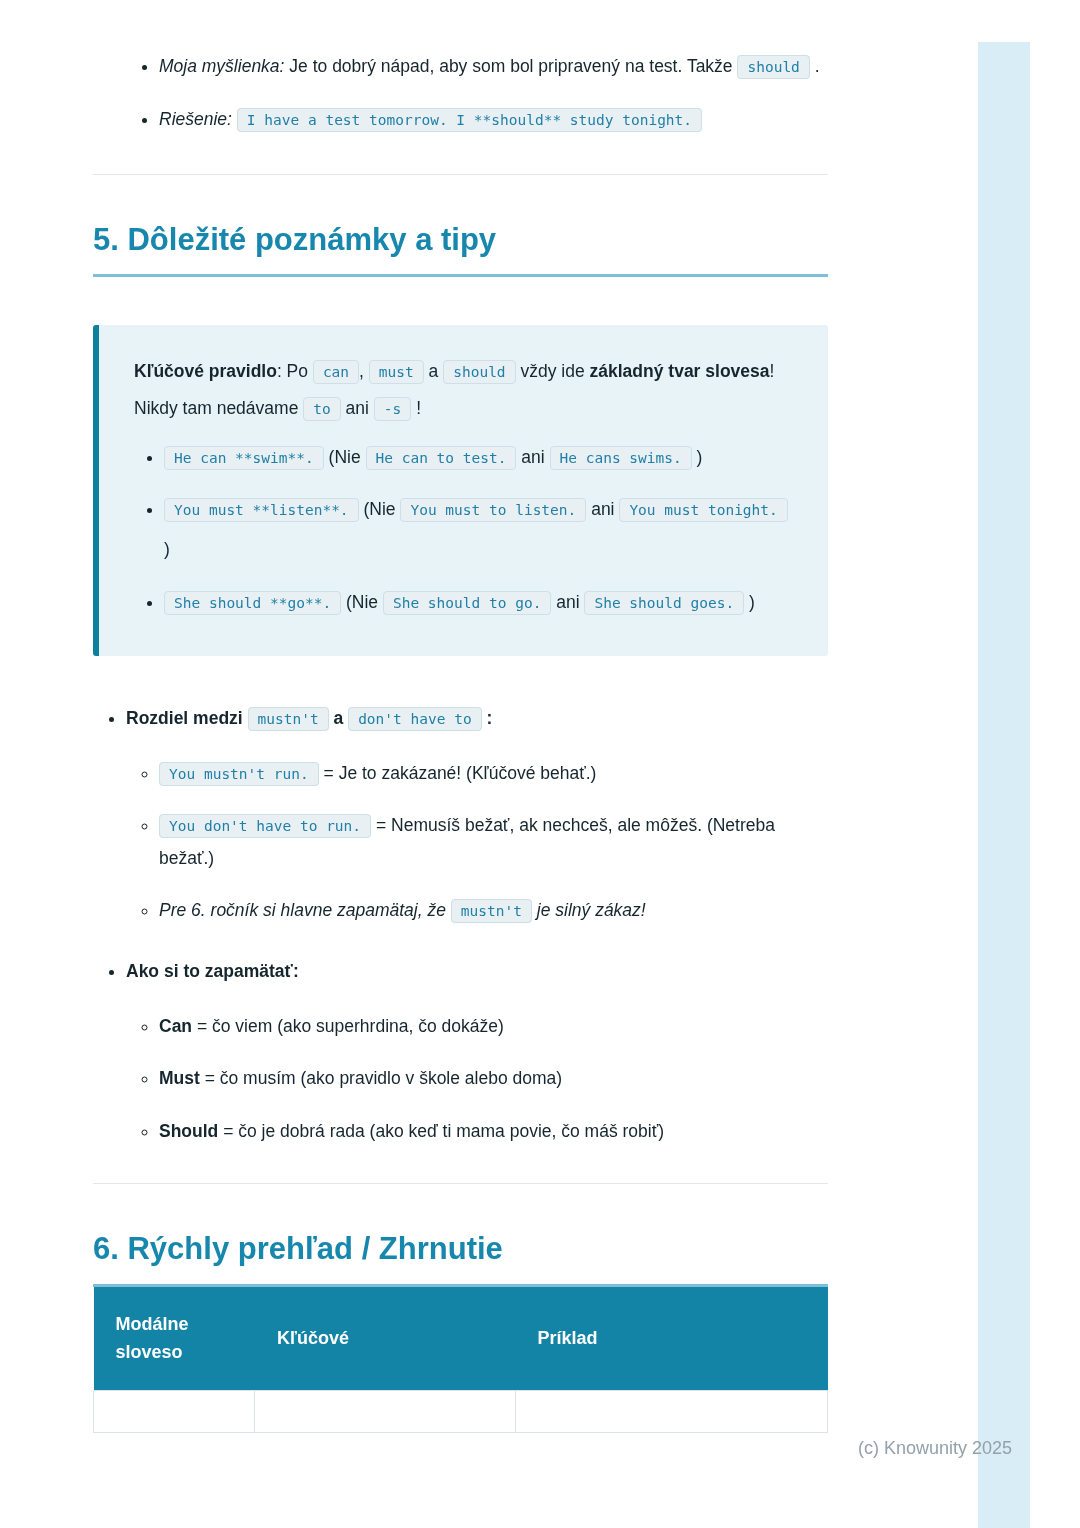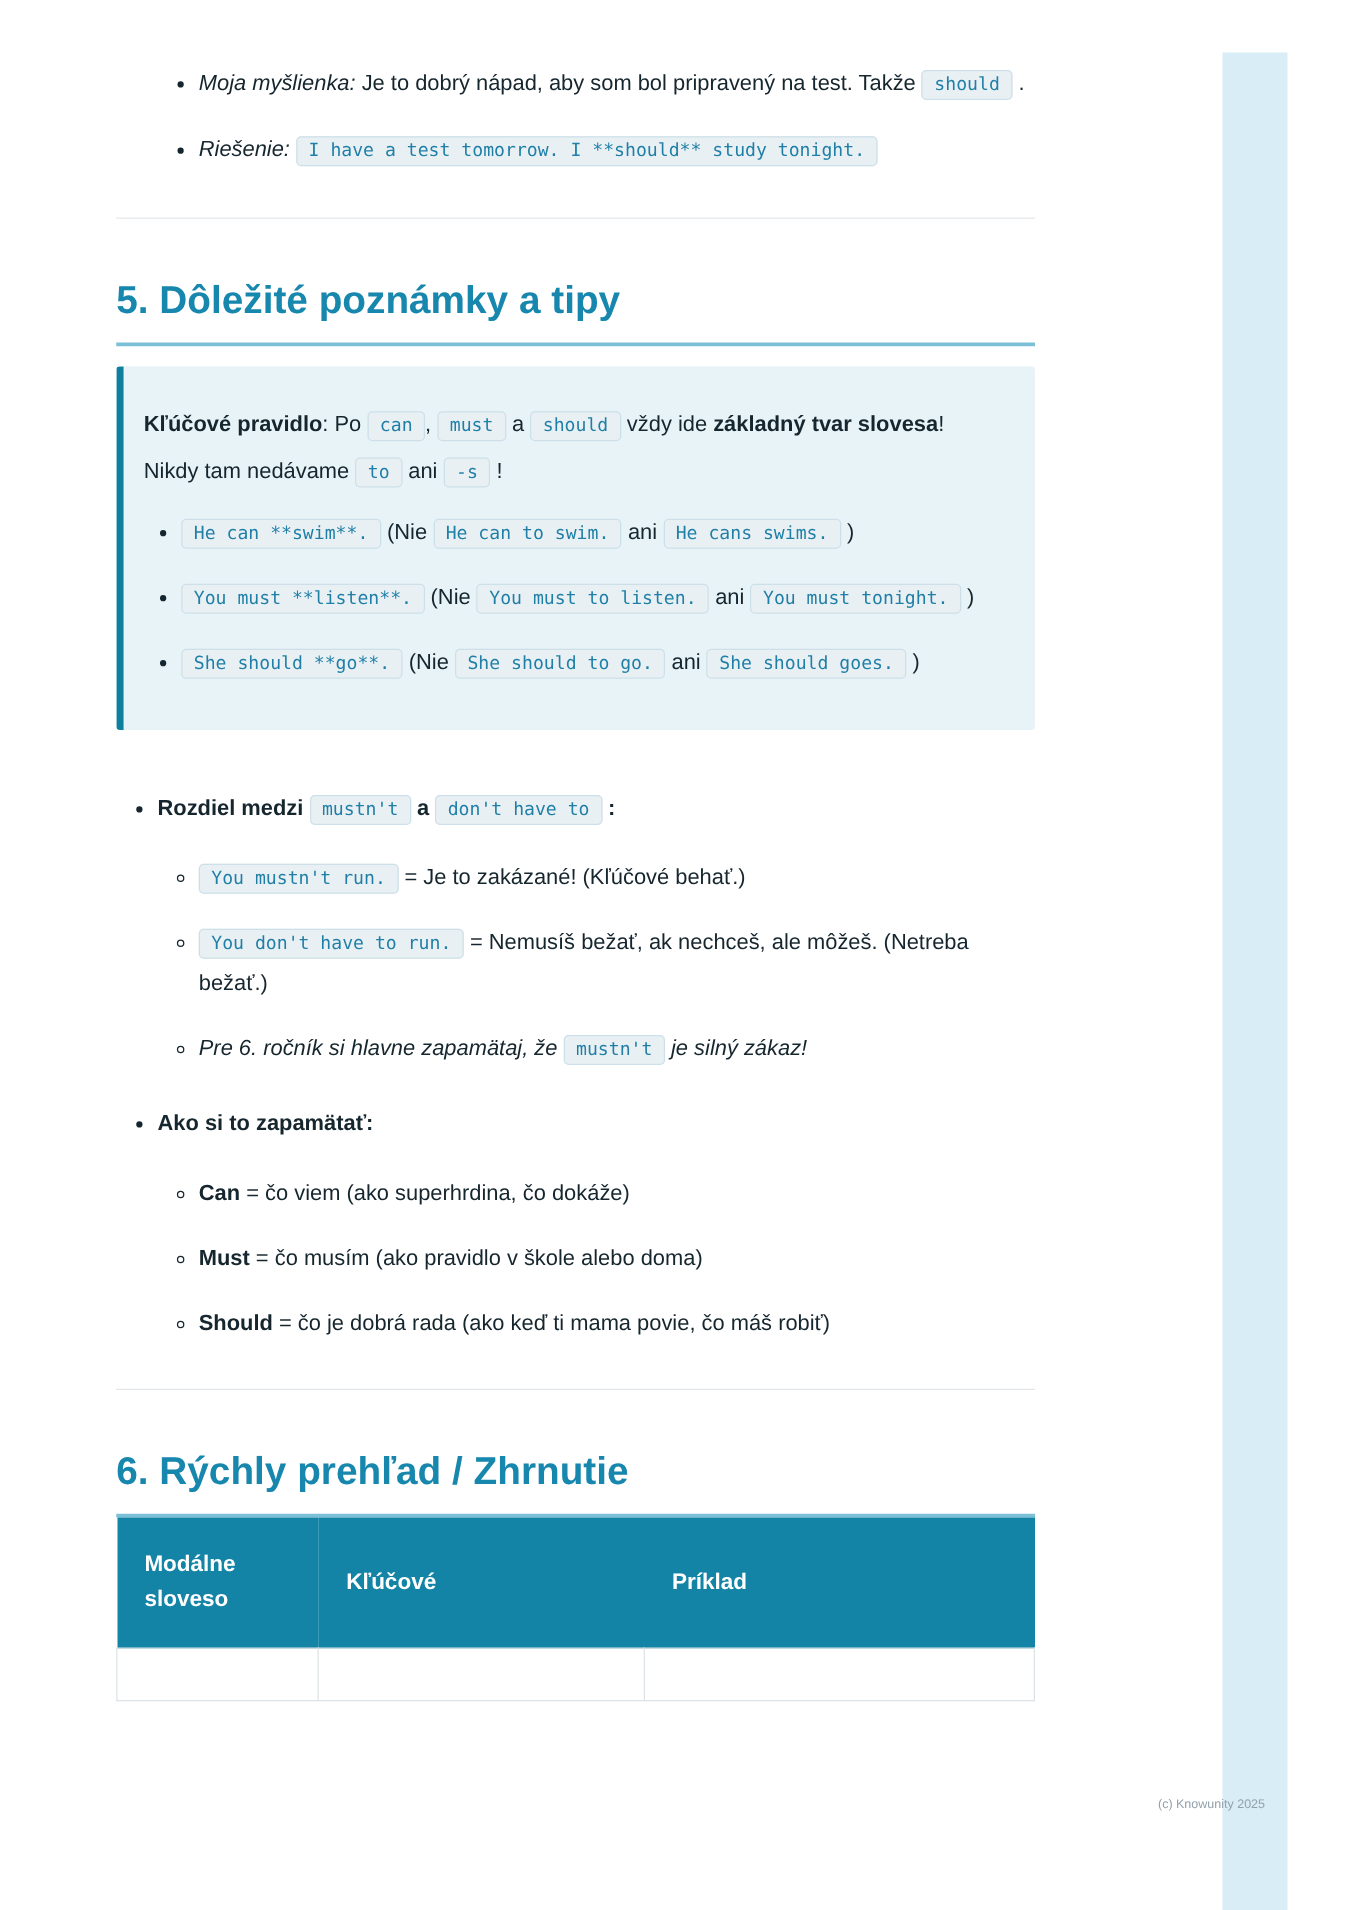--- a/index.html
+++ b/index.html
@@ -82,25 +82,25 @@
     margin:46px 0 0 0;
     font-size:31px;
     font-weight:700;
     color:var(--heading);
     padding-bottom:15px;
     border-bottom:3px solid var(--heading-underline);
     line-height:1.25;
   }
 
   .callout{
-    margin-top:16px;
+    margin-top:48px;
     background:var(--callout-bg);
     border-left:6px solid var(--callout-border);
     border-radius:3px;
-    padding:28px 34px 22px 16px;
+    padding:28px 34px 22px 35px;
   }
   .callout-intro{
     margin:0 0 10px 0;
     line-height:2.1;
   }
   .callout-list{
     list-style:disc;
     padding-left:30px;
     margin-top:6px;
   }
@@ -153,21 +153,21 @@
   .summary-table td{
     height:42px;
     border:1px solid #dde3e6;
     background:#ffffff;
   }
 
   .footer{
     position:absolute;
     top:1438px;
     right:68px;
-    font-size:10px;
+    font-size:18px;
     color:var(--muted);
   }
 </style>
 </head>
 <body>
 
 <div class="page">
   <div class="side-stripe"></div>
 
   <div class="content">
@@ -177,21 +177,21 @@
       <li><span><span class="i">Riešenie:</span><span> </span><code class="chip">I have a test tomorrow. I **should** study tonight.</code></span></li>
     </ul>
 
     <hr class="divider">
 
     <h2 class="sec-title">5. Dôležité poznámky a tipy</h2>
 
     <div class="callout">
       <p class="callout-intro"><span class="b">Kľúčové pravidlo</span><span>: Po </span><code class="chip">can</code><span>, </span><code class="chip">must</code><span> a </span><code class="chip">should</code><span> vždy ide </span><span class="b">základný tvar slovesa</span><span>! Nikdy tam nedávame </span><code class="chip">to</code><span> ani </span><code class="chip">-s</code><span> !</span></p>
       <ul class="callout-list">
-        <li><span><code class="chip">He can **swim**.</code><span> (Nie </span><code class="chip">He can to swim.</code><span> ani </span><code class="chip">He cans swims.</code><span> )</span></span></li>
+        <li><span><code class="chip">He can **swim**.</code><span> (Nie </span><code class="chip">He can to test.</code><span> ani </span><code class="chip">He cans swims.</code><span> )</span></span></li>
         <li><span><code class="chip">You must **listen**.</code><span> (Nie </span><code class="chip">You must to listen.</code><span> ani </span><code class="chip">You must tonight.</code><span> )</span></span></li>
         <li><span><code class="chip">She should **go**.</code><span> (Nie </span><code class="chip">She should to go.</code><span> ani </span><code class="chip">She should goes.</code><span> )</span></span></li>
       </ul>
     </div>
 
     <ul class="outer-list">
       <li>
         <span><span class="b">Rozdiel medzi </span><code class="chip">mustn't</code><span class="b"> a </span><code class="chip">don't have to</code><span class="b"> :</span></span>
         <ul class="sub-list">
           <li><span><code class="chip">You mustn't run.</code><span> = Je to zakázané! (Kľúčové behať.)</span></span></li>

